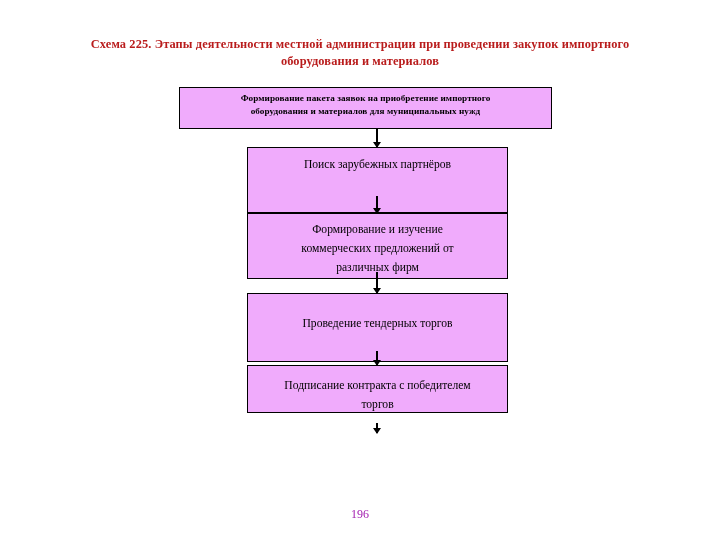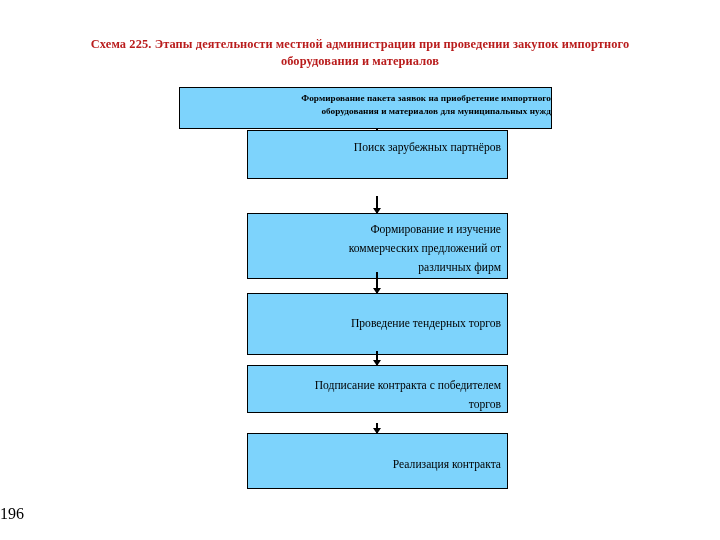--- a/index.html
+++ b/index.html
@@ -36,22 +36,22 @@
     line-height: 17px;
     letter-spacing: 0.1px;
     color: #b91c1c;
   }
 
   
   .node {
     position: absolute;
     box-sizing: border-box;
     border: 1.4px solid #000000;
-    background: #7dd3fc;
-    text-align: right;
+    background: #f0abfc;
+    text-align: center;
     color: #000;
   }
   .node .node-text {
     display: block;
     white-space: pre-line;
   }
 
   
   .node.head {
     left: 179px;
@@ -77,27 +77,27 @@
   }
   .node.step .node-text {
     position: absolute;
     left: 6px;
     right: 6px;
     font-size: 11.6px;
     font-weight: normal;
     line-height: 19px;
   }
 
-  #node-2 { top: 130px;  height: 49px; }
+  #node-2 { top: 147px;  height: 66px; }
   #node-2 .node-text { top: 7px; }
 
   #node-3 { top: 213px;  height: 66px; }
   #node-3 .node-text { top: 6px; }
 
-  #node-4 { top: 293px;  height: 62px; padding-left: 24px; }
+  #node-4 { top: 293px;  height: 69px; padding-left: 24px; }
   #node-4 .node-text { top: 20px; }
 
   #node-5 { top: 365px;  height: 48px; }
   #node-5 .node-text { top: 10px; }
 
   #node-6 { top: 433px;  height: 56px; }
   #node-6 .node-text { top: 21px; }
 
   
   .conn {
@@ -122,24 +122,24 @@
   #conn-3 { top: 272px; height: 21px; }
   #conn-4 { top: 351px; height: 14px; }
   #conn-5 { top: 423px; height: 10px; }
 
   
   .page-number {
     position: absolute;
     left: 0;
     right: 0;
     top: 505px;
-    text-align: left;
-    font-size: 16px;
+    text-align: center;
+    font-size: 12px;
     line-height: 18px;
-    color: #000000;
+    color: #a21caf;
   }
 </style>
 </head>
 <body>
 
 <div id="slide">
 
   <div class="title">Схема 225. Этапы деятельности местной администрации при проведении закупок импортного
 оборудования и материалов</div>
 
@@ -180,19 +180,16 @@
 
   <div class="node step" id="node-5">
     <span class="node-text">Подписание контракта с победителем
 торгов</span>
   </div>
 
   <div class="conn" id="conn-5">
     <span class="head-arrow"></span>
   </div>
 
-  <div class="node step" id="node-6">
-    <span class="node-text">Реализация контракта</span>
-  </div>
 
   <div class="page-number">196</div>
 
 </div>
 
 </body></html>

